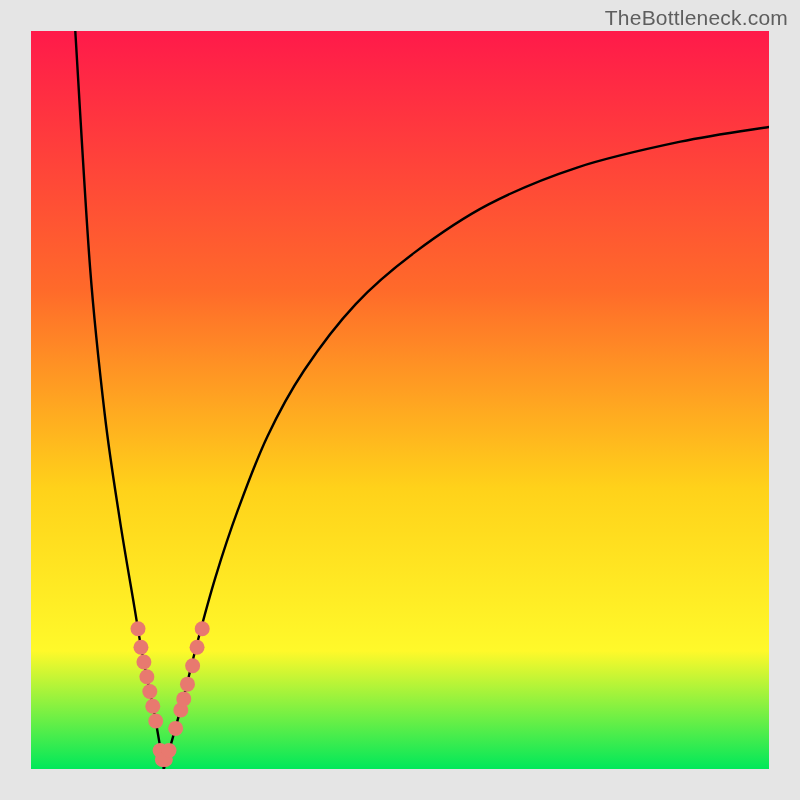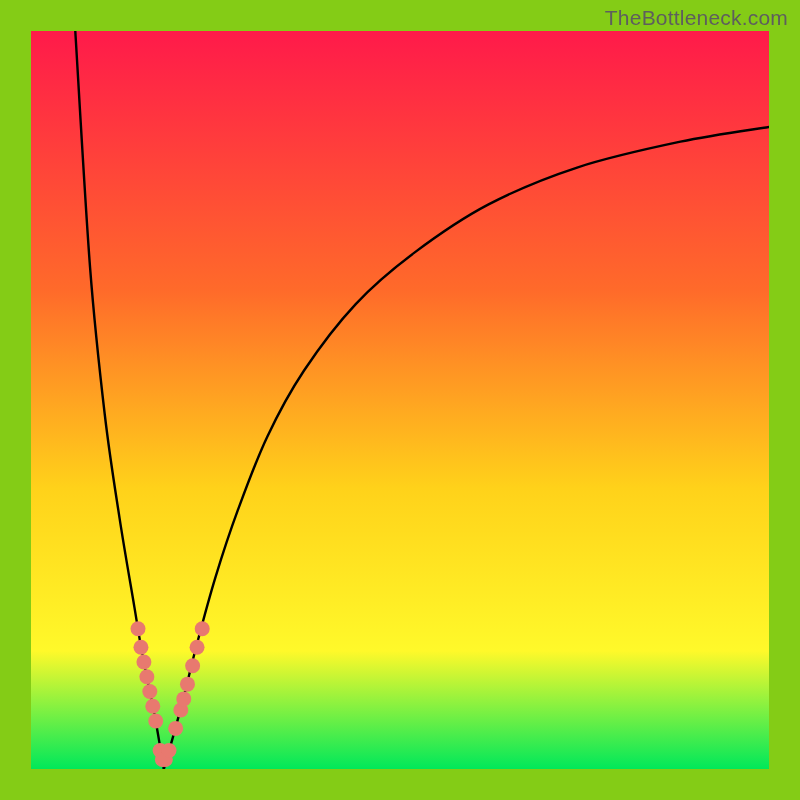--- a/index.html
+++ b/index.html
@@ -9,21 +9,21 @@
     height: 800px;
     overflow: hidden;
     background: #000;
     font-family: Arial, Helvetica, sans-serif;
   }
   .frame {
     position: absolute;
     left: 0; top: 0;
     width: 800px;
     height: 800px;
-    background: #84cc16;
+    background: #e5e5e5;
   }
   .plot {
     position: absolute;
     left: 31px;
     top: 31px;
     width: 738px;
     height: 738px;
   }
   .watermark {
     position: absolute;

